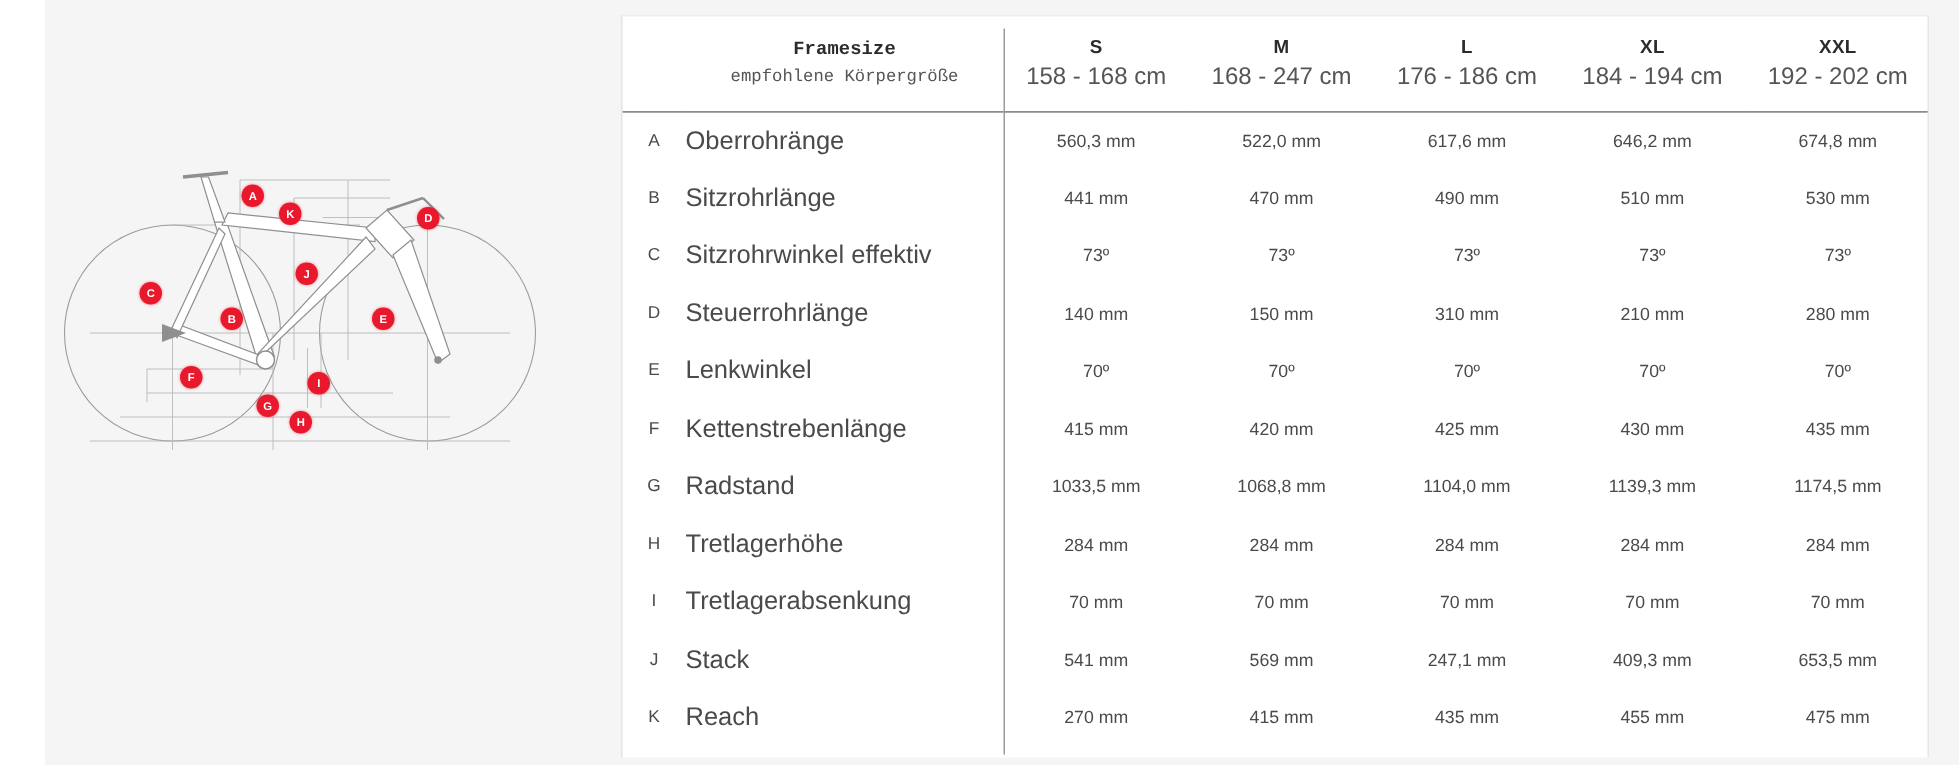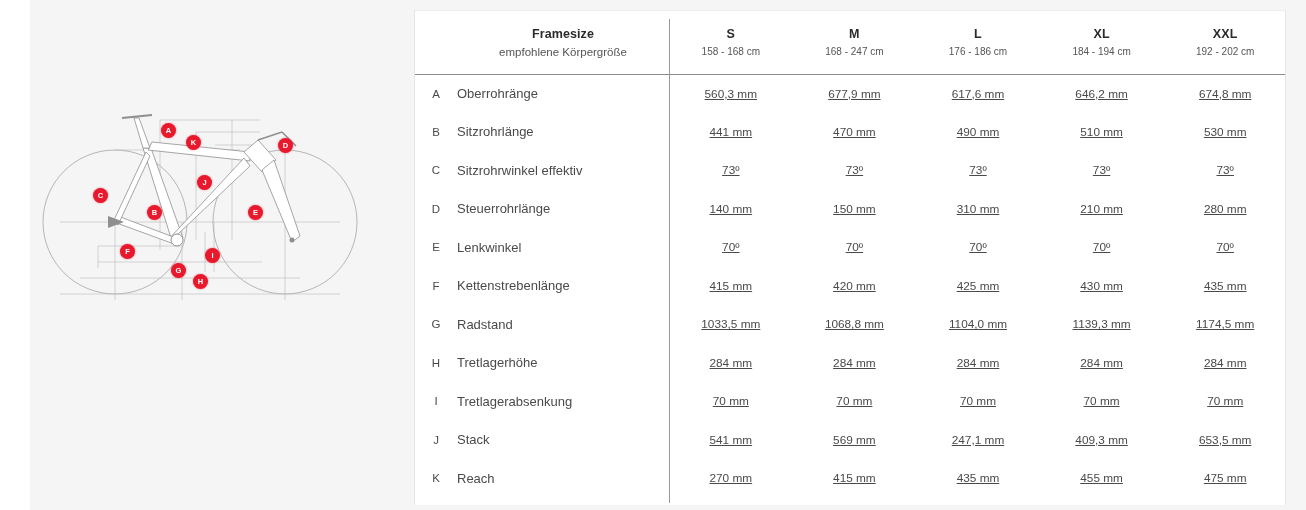--- a/index.html
+++ b/index.html
@@ -68,20 +68,21 @@
     padding: 0;
     font-weight: normal;
     color: #4a4a4a;
   }
 
   
   thead th { height: 63px; vertical-align: middle; }
   .hdr-framesize {
     text-align: center;
     padding-right: 14px;
+    font-family: Liberation Mono, monospace;
   }
   .hdr-framesize .fs-title {
     display: block;
     font-size: 12.5px;
     font-weight: bold;
     color: #2b2b2b;
     letter-spacing: .1px;
     margin-bottom: 5px;
   }
   .hdr-framesize .fs-sub {
@@ -96,43 +97,42 @@
   .hdr-size .sz-label {
     display: block;
     font-size: 12.5px;
     font-weight: bold;
     color: #2b2b2b;
     margin-bottom: 5px;
     letter-spacing: .2px;
   }
   .hdr-size .sz-range {
     display: block;
-    font-size: 10px;
+    font-size: 16px;
     color: #555555;
   }
   th.hdr-rule-left { border-bottom: 1px solid #8c8c8c; }
 
   
   tbody tr { height: 38.5px; }
   td.cell-letter {
     text-align: center;
     font-size: 11.5px;
     font-weight: bold;
     color: #2b2b2b;
   }
   td.cell-name {
-    font-size: 13px;
+    font-size: 17px;
     color: #4f4f4f;
     padding-left: 18px;
   }
   td.cell-value {
     text-align: center;
     font-size: 11.8px;
     color: #4f4f4f;
-    text-decoration: underline;
   }
   
   #vrule {
     position: absolute;
     left: 254px;
     top: 8px;
     width: 1px;
     height: 484px;
     background: #9a9a9a;
   }
@@ -264,21 +264,21 @@
             <span class="sz-range">192 - 202 cm</span>
           </th>
         </tr>
       </thead>
 
       <tbody>
         <tr>
           <td class="cell-letter">A</td>
           <td class="cell-name">Oberrohränge</td>
           <td class="cell-value">560,3 mm</td>
-          <td class="cell-value">677,9 mm</td>
+          <td class="cell-value">522,0 mm</td>
           <td class="cell-value">617,6 mm</td>
           <td class="cell-value">646,2 mm</td>
           <td class="cell-value">674,8 mm</td>
         </tr>
         <tr>
           <td class="cell-letter">B</td>
           <td class="cell-name">Sitzrohrlänge</td>
           <td class="cell-value">441 mm</td>
           <td class="cell-value">470 mm</td>
           <td class="cell-value">490 mm</td>

